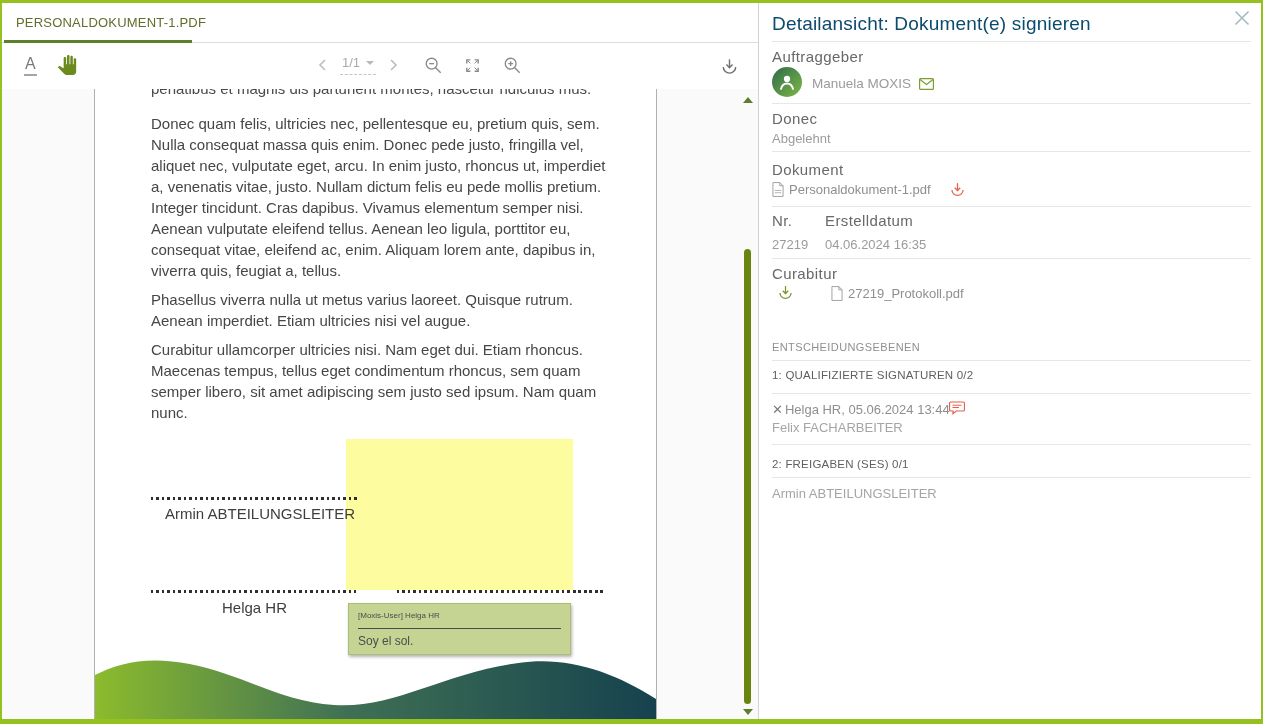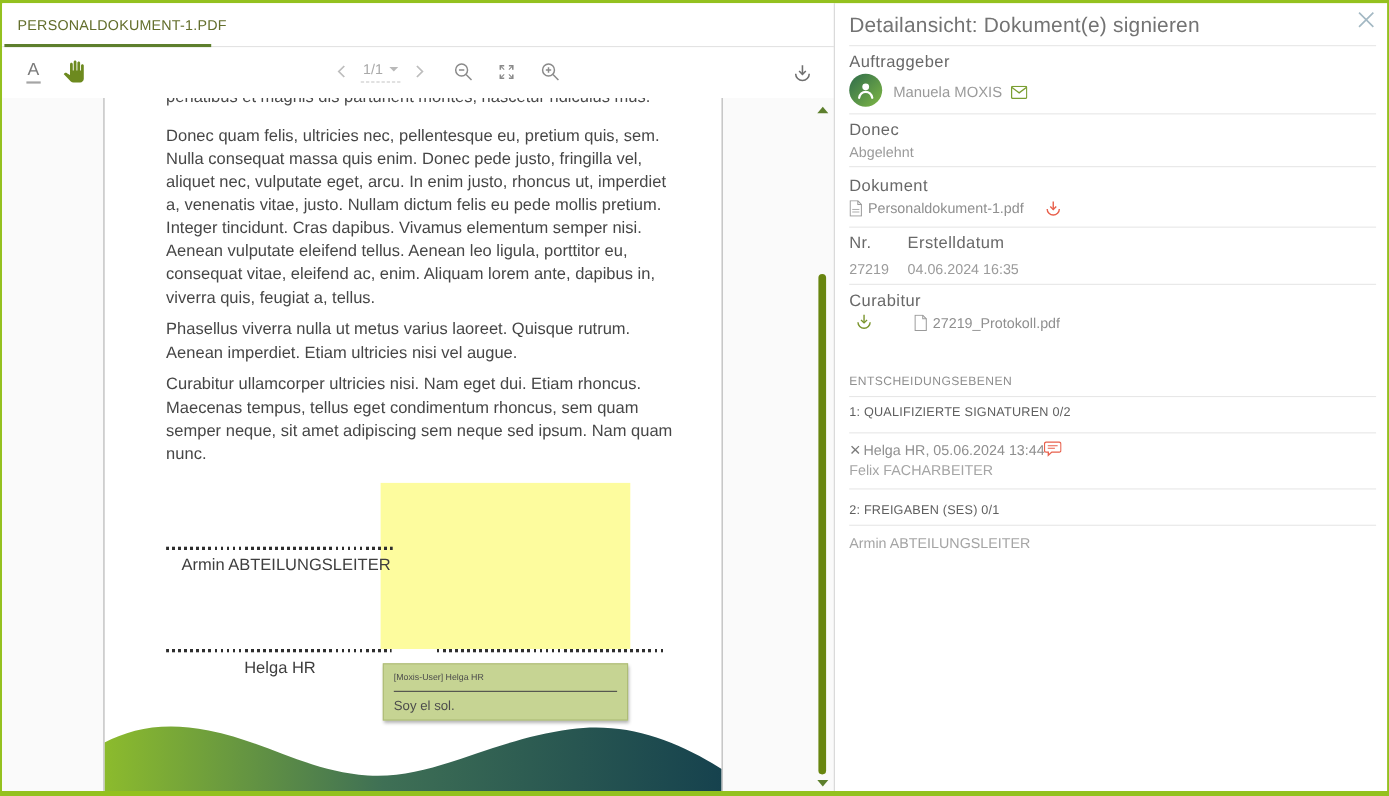--- a/index.html
+++ b/index.html
@@ -14,21 +14,21 @@
   
   .viewer-pane { position:absolute; left:0; top:0; width:756px; bottom:0; background:#fff; }
   .pane-divider { position:absolute; left:756px; top:0; bottom:0; width:1px; background:#d2d2d2; }
   .tabbar { position:absolute; left:0; top:0; width:100%; height:40px; background:#fff; }
   .tabbar .baseline { position:absolute; left:0; bottom:0; width:100%; height:1px; background:#dcdcdc; }
   .tab-active { position:absolute; left:14px; top:12px; font-size:13px; color:#636e2c; letter-spacing:.2px; cursor:pointer; }
   .tab-underline { position:absolute; left:2px; bottom:0; width:188px; height:3px; background:#5d7f2d; }
   .toolbar { position:absolute; left:0; top:40px; width:100%; height:46px; background:#fff; }
   .tool-a { position:absolute; left:22px; top:12px; font-size:16px; color:#7a7a7a; border-bottom:2px solid #a5a5a5; padding:0 1px 1px; cursor:pointer; }
   .tool-hand { position:absolute; left:55px; top:11px; cursor:pointer; }
-  .tb-center { position:absolute; left:300px; top:12px; display:flex; align-items:center; }
+  .tb-center { position:absolute; left:312px; top:12px; display:flex; align-items:center; }
   .chev { cursor:pointer; padding:2px 3px; }
   .page-ind { margin:0 10px; font-size:13px; color:#a9a9a9; border-bottom:1px dashed #c4c4c4; padding:0 2px 4px; display:flex; align-items:center; gap:6px; cursor:pointer; }
   .caret-down { width:0; height:0; border-left:4px solid transparent; border-right:4px solid transparent; border-top:4px solid #b9b9b9; }
   .tb-icon { margin-left:22px; cursor:pointer; }
   .tool-dl { position:absolute; left:718px; top:14px; cursor:pointer; color:#6f6f6f; }
   
   .viewport { position:absolute; left:0; top:86px; width:100%; bottom:0; background:#fafafa; overflow:hidden;padding-left:8px; }
   .pdf-page { position:absolute; left:92px; top:0; width:563px; bottom:0; background:#fff; border-left:1px solid #b0b0b0; border-right:1px solid #b0b0b0; }
   .clip-line { position:absolute; top:0; left:56px; width:470px; height:8px; overflow:hidden; }
   .clip-line span { display:block; margin-top:-11px; font-size:15px; line-height:21px; color:#4a4a4a; }
@@ -42,21 +42,21 @@
   .stamp .l1 { font-size:8px; color:#4c4c4c; }
   .stamp .rule { margin-top:8px; height:1px; background:#4a4a4a; }
   .stamp .l2 { margin-top:5px; font-size:12px; color:#4c4c4c; }
   .wave { position:absolute; left:0; bottom:0; width:100%; height:64px; }
   
   .scroll-up { position:absolute; left:741px; top:8px; width:0; height:0; border-left:5px solid transparent; border-right:5px solid transparent; border-bottom:6px solid #5d7f2d; cursor:pointer; }
   .scroll-down { position:absolute; left:741px; top:620px; width:0; height:0; border-left:5px solid transparent; border-right:5px solid transparent; border-top:6px solid #5d7f2d; cursor:pointer; }
   .scroll-thumb { position:absolute; left:742px; top:160px; width:7px; height:455px; border-radius:4px; background:#68850f; cursor:pointer; }
   
   .detail-panel { position:absolute; left:757px; top:0; right:0; bottom:0; background:#fff; }
-  .panel-title { position:absolute; left:13px; top:10px; font-size:19px; color:#737373; letter-spacing:.2px; }
+  .panel-title { position:absolute; left:13px; top:10px; font-size:19px; color:#0c4a6e; letter-spacing:.2px; }
   .close-btn { position:absolute; right:6px; top:2px; cursor:pointer; }
   .hr { position:absolute; left:13px; right:10px; height:1px; background:#e7e7e7; }
   .heading { position:absolute; left:13px; font-size:15px; color:#686868; letter-spacing:.4px; }
   .value { position:absolute; left:13px; font-size:13px; color:#9b9b9b; }
   .avatar { position:absolute; left:13px; top:64px; width:30px; height:30px; border-radius:50%; background:linear-gradient(135deg,#2e6b4b,#7fb845); display:flex; align-items:center; justify-content:center; }
   .who-row { position:absolute; left:53px; top:73px; display:flex; align-items:center; gap:8px; }
   .who-row .nm { font-size:13.5px; color:#9b9b9b; }
   .filerow { position:absolute; display:flex; align-items:center; gap:5px; }
   .filerow .fn { font-size:13px; color:#8f8f8f; cursor:pointer; }
   .dl-red { position:absolute; left:190px; top:178px; color:#e8604c; cursor:pointer; }
@@ -138,21 +138,21 @@
   <div class="viewport">
     <div class="pdf-page">
 
       <div class="clip-line">
         <span>penatibus et magnis dis parturient montes, nascetur ridiculus mus.</span>
       </div>
 
       <div class="doc-text">
         <p>Donec quam felis, ultricies nec, pellentesque eu, pretium quis, sem. Nulla consequat massa quis enim. Donec pede justo, fringilla vel, aliquet nec, vulputate eget, arcu. In enim justo, rhoncus ut, imperdiet a, venenatis vitae, justo. Nullam dictum felis eu pede mollis pretium. Integer tincidunt. Cras dapibus. Vivamus elementum semper nisi. Aenean vulputate eleifend tellus. Aenean leo ligula, porttitor eu, consequat vitae, eleifend ac, enim. Aliquam lorem ante, dapibus in, viverra quis, feugiat a, tellus.</p>
         <p>Phasellus viverra nulla ut metus varius laoreet. Quisque rutrum. Aenean imperdiet. Etiam ultricies nisi vel augue.</p>
-        <p>Curabitur ullamcorper ultricies nisi. Nam eget dui. Etiam rhoncus. Maecenas tempus, tellus eget condimentum rhoncus, sem quam semper neque, sit amet adipiscing sem neque sed ipsum. Nam quam nunc.</p>
+        <p>Curabitur ullamcorper ultricies nisi. Nam eget dui. Etiam rhoncus. Maecenas tempus, tellus eget condimentum rhoncus, sem quam semper libero, sit amet adipiscing sem justo sed ipsum. Nam quam nunc.</p>
       </div>
 
       <div class="sig-field-yellow"></div>
 
       <div class="dotline" style="left:56px; top:408px; width:206px;"></div>
       <div class="sig-name" style="left:70px; top:416px;">Armin ABTEILUNGSLEITER</div>
 
       <div class="dotline" style="left:56px; top:501px; width:205px;"></div>
       <div class="dotline" style="left:302px; top:501px; width:207px;"></div>
       <div class="sig-name" style="left:127px; top:510px;">Helga HR</div>

